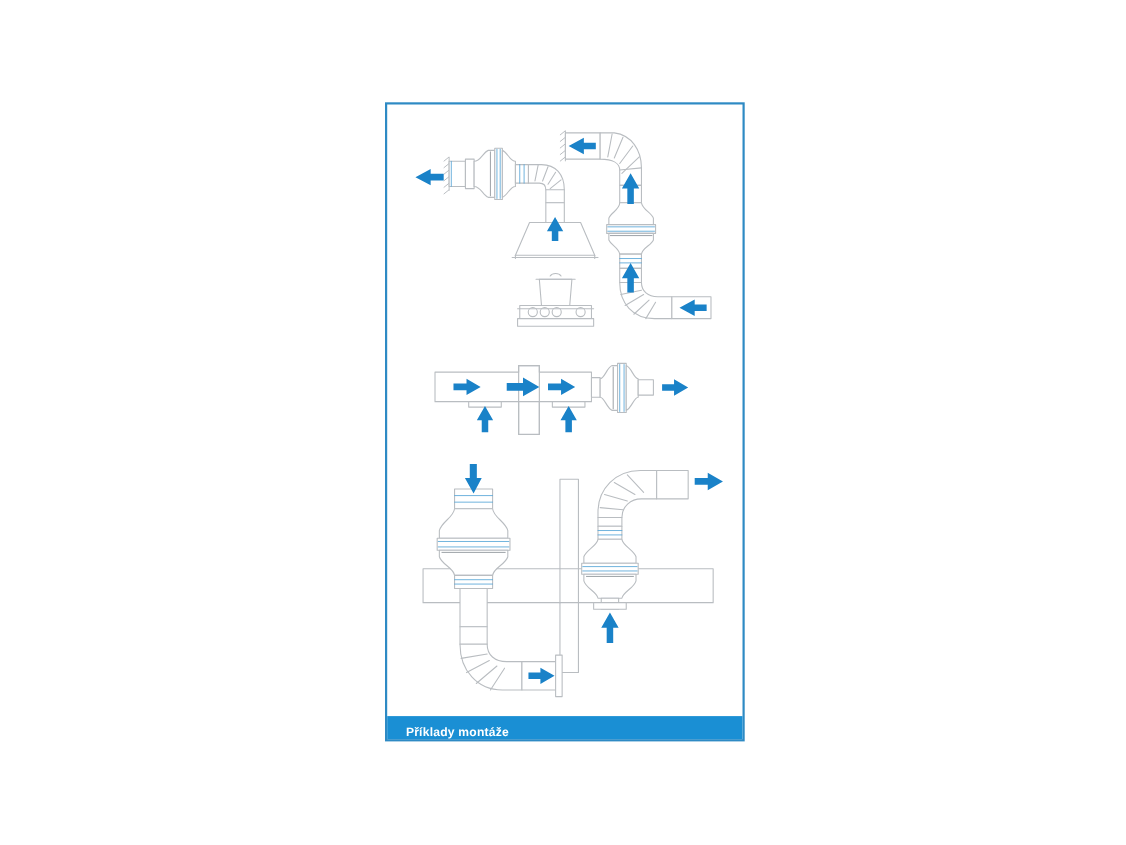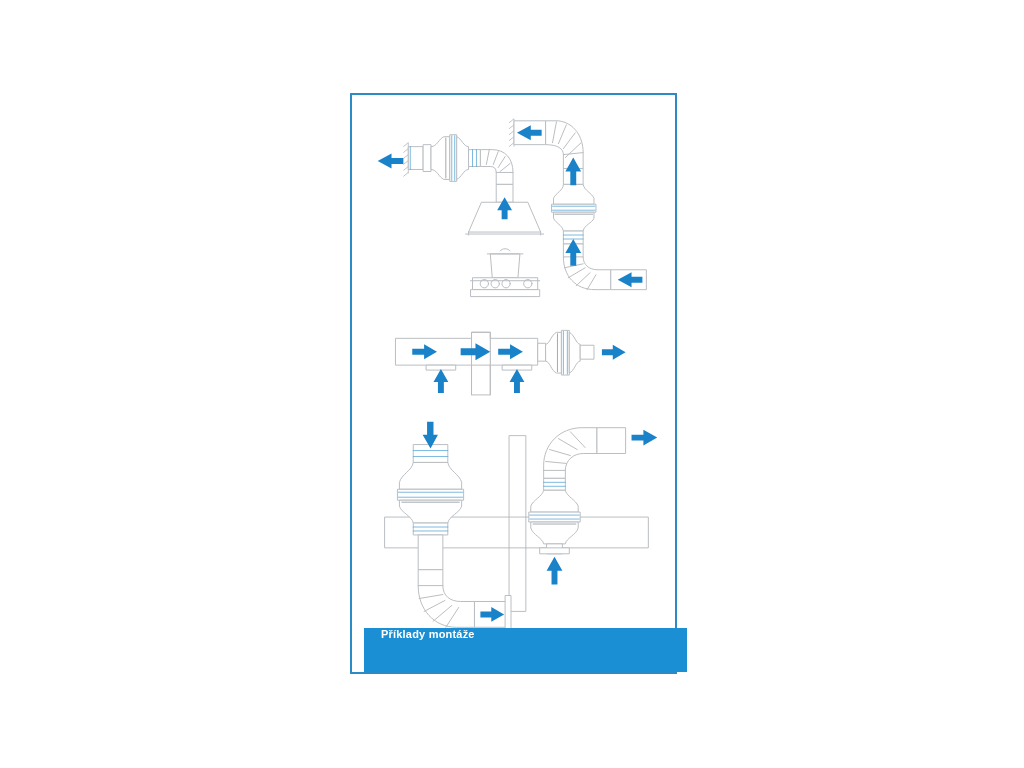--- a/index.html
+++ b/index.html
@@ -10,22 +10,22 @@
   }
   #sheet{
     position:absolute;left:350px;top:93px;width:327px;height:581px;
     border:2px solid #2e8ac4;box-sizing:border-box;background:#fff;
   }
   #canvas-wrap{
     position:absolute;left:0;top:0;width:100%;height:100%;
   }
   svg.diagram{display:block;width:100%;height:100%;}
   .banner{
-    position:absolute;left:12px;bottom:0;width:100%;height:44px;
-    background:#1a8fd4;display:flex;align-items:flex-start;
+    position:absolute;left:0;bottom:0;width:100%;height:21px;
+    background:#1a8fd4;display:flex;align-items:flex-end;
   }
   .banner-label{
     color:#ffffff;font-size:11px;font-weight:bold;
     letter-spacing:.2px;padding-left:17px;
     font-family:"Liberation Sans",sans-serif;
   }
   
   .ln{fill:none;stroke:#b9bdc1;stroke-width:1;stroke-linejoin:round;stroke-linecap:round;}
   .ln-b{fill:none;stroke:#5ba8d8;stroke-width:0.8;stroke-linejoin:round;stroke-linecap:round;}
   .ln-d{fill:none;stroke:#9aa0a5;stroke-width:0.9;}

